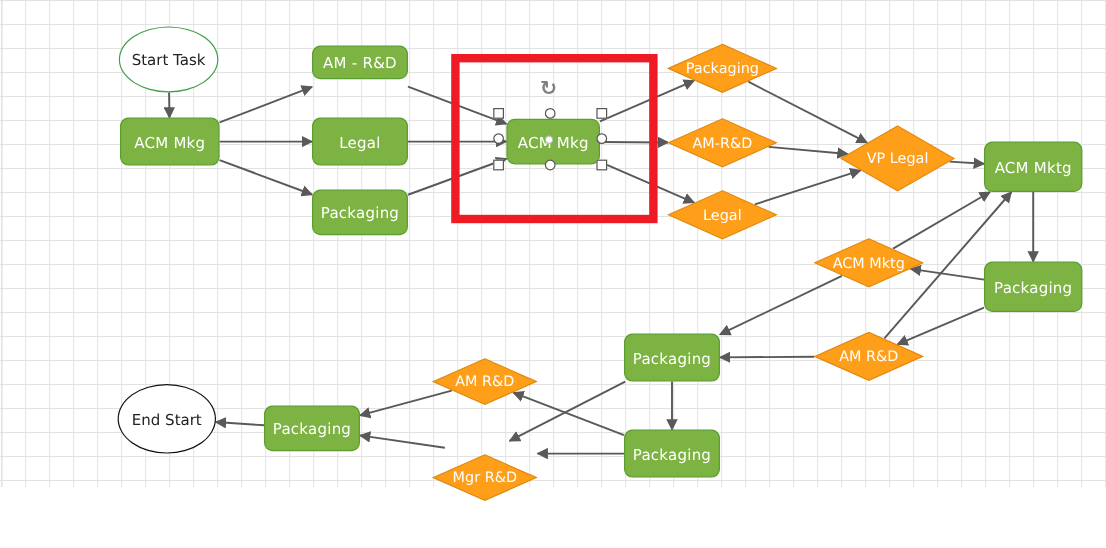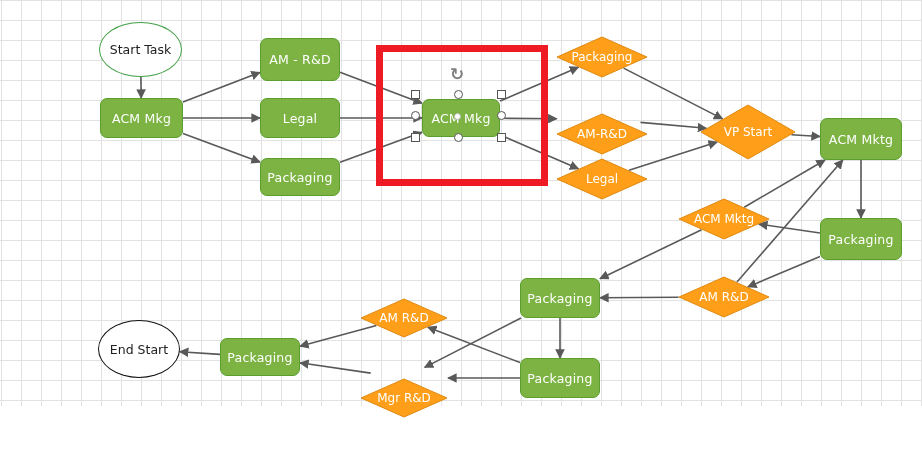--- a/index.html
+++ b/index.html
@@ -171,55 +171,55 @@
       </g>
   </svg>
 
   <div id="nodes-layer">
       <div class="node node-ellipse ellipse-start" style="left: 99px; top: 22px; width: 83px; height: 55px;">
         <span>Start Task</span>
       </div>
       <div class="node node-rect" style="left: 100px; top: 98px; width: 83px; height: 40px;">
         <span>ACM Mkg</span>
       </div>
-      <div class="node node-rect" style="left: 260px; top: 38px; width: 80px; height: 43px;">
+      <div class="node node-rect" style="left: 260px; top: 38px; width: 80px; height: 28px;">
         <span>AM - R&amp;D</span>
       </div>
       <div class="node node-rect" style="left: 260px; top: 98px; width: 80px; height: 40px;">
         <span>Legal</span>
       </div>
       <div class="node node-rect" style="left: 260px; top: 158px; width: 80px; height: 38px;">
         <span>Packaging</span>
       </div>
       <div class="node node-rect selected-node-box" style="left: 422px; top: 99px; width: 78px; height: 38px;">
         <span>ACM Mkg</span>
       </div>
       <div class="node-diamond" style="left: 556px; top: 36px; width: 92px; height: 42px;">
         <svg width="92" height="42">
           <polygon points="46,1 91,21 46,41 1,21" fill="#FF9E18" stroke="#e08a10" stroke-width="1"></polygon>
         </svg>
         <span class="dlabel">Packaging</span>
       </div>
-      <div class="node-diamond" style="left: 556px; top: 113px; width: 92px; height: 42px;">
+      <div class="node-diamond" style="left: 556px; top: 98px; width: 92px; height: 42px;">
         <svg width="92" height="42">
           <polygon points="46,1 91,21 46,41 1,21" fill="#FF9E18" stroke="#e08a10" stroke-width="1"></polygon>
         </svg>
         <span class="dlabel">AM-R&amp;D</span>
       </div>
       <div class="node-diamond" style="left: 556px; top: 158px; width: 92px; height: 42px;">
         <svg width="92" height="42">
           <polygon points="46,1 91,21 46,41 1,21" fill="#FF9E18" stroke="#e08a10" stroke-width="1"></polygon>
         </svg>
         <span class="dlabel">Legal</span>
       </div>
       <div class="node-diamond" style="left: 700px; top: 104px; width: 96px; height: 56px;">
         <svg width="96" height="56">
           <polygon points="48,1 95,28 48,55 1,28" fill="#FF9E18" stroke="#e08a10" stroke-width="1"></polygon>
         </svg>
-        <span class="dlabel">VP Start</span>
+        <span class="dlabel">VP Legal</span>
       </div>
       <div class="node node-rect" style="left: 820px; top: 118px; width: 82px; height: 42px;">
         <span>ACM Mktg</span>
       </div>
       <div class="node node-rect" style="left: 820px; top: 218px; width: 82px; height: 42px;">
         <span>Packaging</span>
       </div>
       <div class="node-diamond" style="left: 678px; top: 198px; width: 92px; height: 42px;">
         <svg width="92" height="42">
           <polygon points="46,1 91,21 46,41 1,21" fill="#FF9E18" stroke="#e08a10" stroke-width="1"></polygon>

